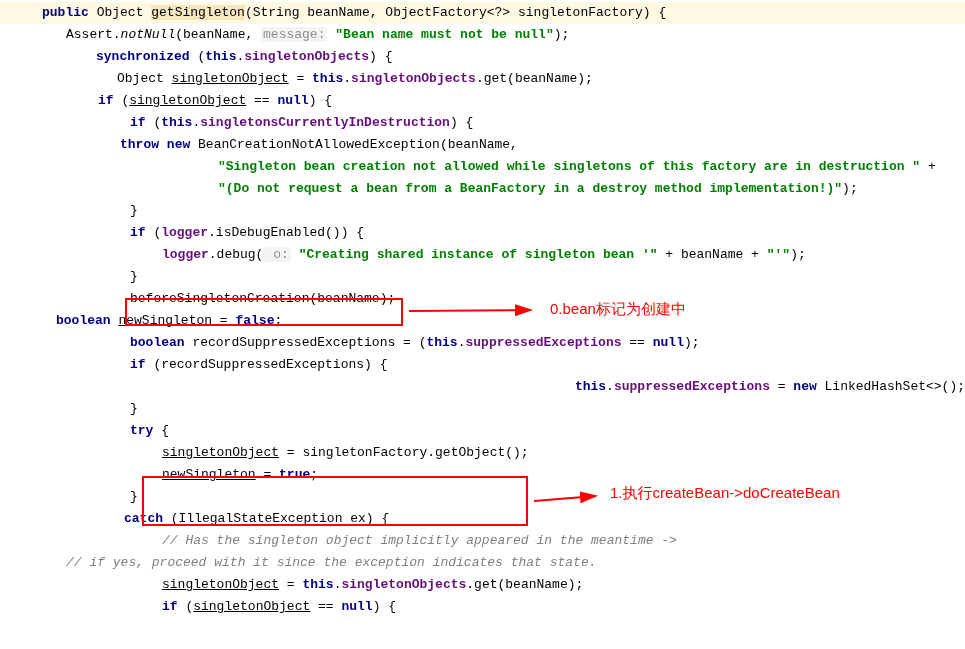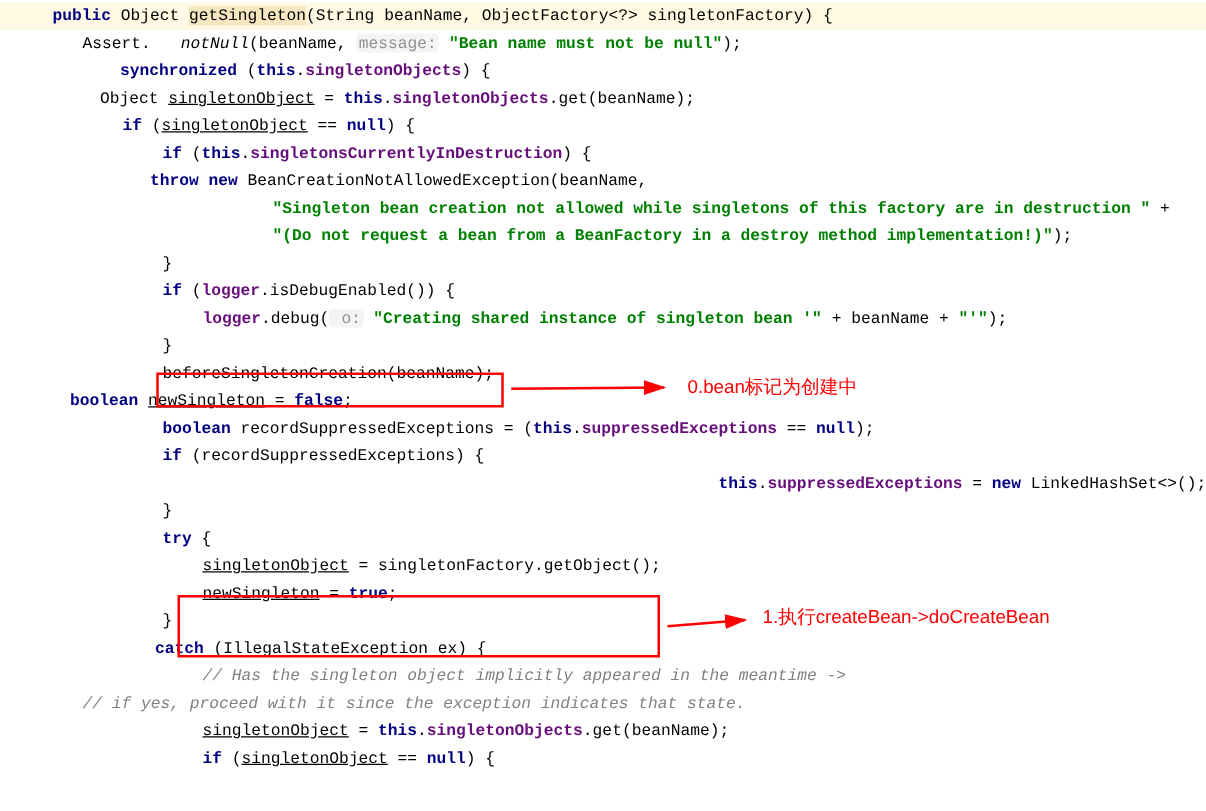--- a/index.html
+++ b/index.html
@@ -25,21 +25,21 @@
     padding-left: 8px;
     font-family: Liberation Mono, monospace;
   }
   .line.first {
     background: #fff9e3;
   }
   .kw { color: #000080; font-weight: bold; }
   .type { color: #000000; }
   .method-def { color: #000000; }
   .field { color: #660e7a; font-weight: bold; }
-  .italic { font-style: italic; margin-left: 24px; }
+  .italic { font-style: italic; }
   .string { color: #008000; font-weight: bold; }
   .comment { color: #808080; font-style: italic; }
   .local-u { color: #000000; text-decoration: underline; }
   .hint { color: #909090; background: #f4f4f4; padding: 0 2px; border-radius: 3px; font-style: normal; }
   .plain { color: #000000; }
   .red-box {
     border: 2px solid #ff0000;
     box-sizing: border-box;
     position: absolute;
     pointer-events: none;
@@ -68,21 +68,21 @@
   </div>
 
   <div class="line" style="padding-left:66px;">
     <span class="plain">Assert.</span><span class="italic">notNull</span><span class="plain">(beanName, </span><span class="hint">message:</span> <span class="string">"Bean name must not be null"</span><span class="plain">);</span>
   </div>
 
   <div class="line" style="padding-left:96px;">
     <span class="kw">synchronized</span><span class="plain"> (</span><span class="kw">this</span><span class="plain">.</span><span class="field">singletonObjects</span><span class="plain">) {</span>
   </div>
 
-  <div class="line" style="padding-left:40px;margin-left:40px;">
+  <div class="line" style="padding-left:117px;">
     <span class="plain">Object </span><span class="local-u">singletonObject</span><span class="plain"> = </span><span class="kw">this</span><span class="plain">.</span><span class="field">singletonObjects</span><span class="plain">.get(beanName);</span>
   </div>
 
   <div class="line" style="padding-left:98px;">
     <span class="kw">if</span><span class="plain"> (</span><span class="local-u">singletonObject</span><span class="plain"> == </span><span class="kw">null</span><span class="plain">) {</span>
   </div>
 
   <div class="line" style="padding-left:130px;">
     <span class="kw">if</span><span class="plain"> (</span><span class="kw">this</span><span class="plain">.</span><span class="field">singletonsCurrentlyInDestruction</span><span class="plain">) {</span>
   </div>

